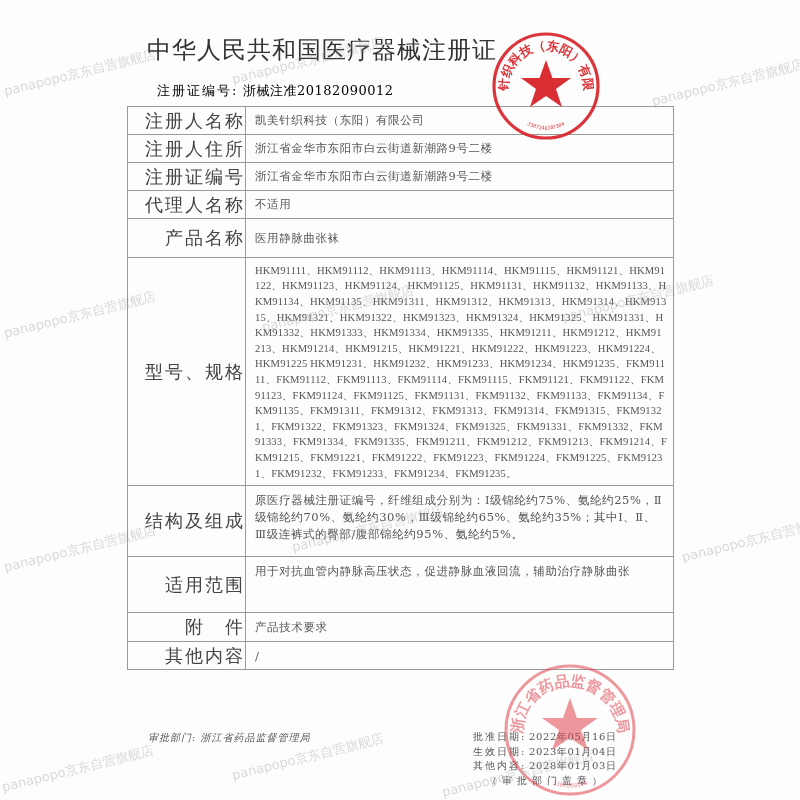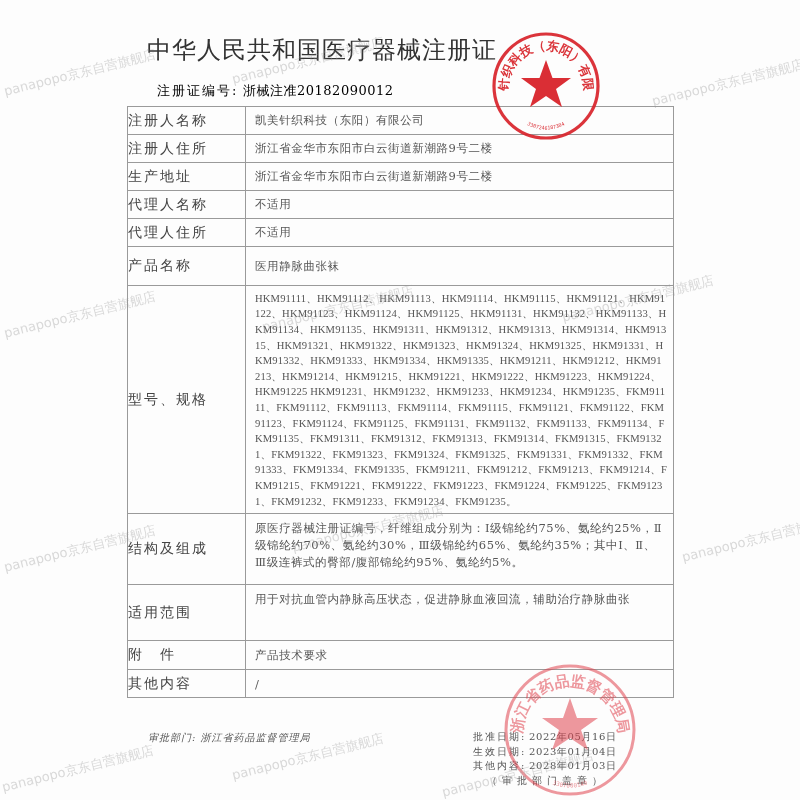--- a/index.html
+++ b/index.html
@@ -21,21 +21,21 @@
     .reg-no .label { letter-spacing: 2px; }
 
     table.cert {
       position: absolute; left: 127px; top: 106px; width: 547px;
       border-collapse: collapse; border: 1.5px solid #8a8a8a;
     }
     table.cert td {
       border: 1px solid #9a9a9a; vertical-align: middle;
     }
     td.label-cell {
-      width: 118px; text-align: left; font-size: 14px; color: #444;
+      width: 118px; text-align: right; font-size: 18px; color: #444;
       letter-spacing: 2px;
     }
     td.value-cell {
       padding: 0 6px 0 9px; font-size: 11.5px; color: #555; letter-spacing: 0.6px;
     }
     td.value-cell.models {
       font-family: Liberation Serif, serif; font-size: 10.6px; line-height: 15.6px;
       letter-spacing: 0.15px; padding-top: 4px; padding-bottom: 3px;
       word-break: break-all; color: #555;
     }
@@ -76,29 +76,25 @@
     <tbody>
         <tr style="height:28px">
       <td class="label-cell">注册人名称</td>
       <td class="value-cell">凯美针织科技（东阳）有限公司</td>
     </tr>
     <tr style="height:28px">
       <td class="label-cell">注册人住所</td>
       <td class="value-cell">浙江省金华市东阳市白云街道新潮路9号二楼</td>
     </tr>
     <tr style="height:28px">
-      <td class="label-cell">生产地址</td>
+      <td class="label-cell">注册证编号</td>
       <td class="value-cell">浙江省金华市东阳市白云街道新潮路9号二楼</td>
     </tr>
     <tr style="height:28px">
       <td class="label-cell">代理人名称</td>
-      <td class="value-cell">不适用</td>
-    </tr>
-    <tr style="height:28px">
-      <td class="label-cell">代理人住所</td>
       <td class="value-cell">不适用</td>
     </tr>
     <tr style="height:39px">
       <td class="label-cell">产品名称</td>
       <td class="value-cell">医用静脉曲张袜</td>
     </tr>
     <tr style="height:228px">
       <td class="label-cell">型号、规格</td>
       <td class="value-cell models">HKM91111、HKM91112、HKM91113、HKM91114、HKM91115、HKM91121、HKM91122、HKM91123、HKM91124、HKM91125、HKM91131、HKM91132、HKM91133、HKM91134、HKM91135、HKM91311、HKM91312、HKM91313、HKM91314、HKM91315、HKM91321、HKM91322、HKM91323、HKM91324、HKM91325、HKM91331、HKM91332、HKM91333、HKM91334、HKM91335、HKM91211、HKM91212、HKM91213、HKM91214、HKM91215、HKM91221、HKM91222、HKM91223、HKM91224、HKM91225 HKM91231、HKM91232、HKM91233、HKM91234、HKM91235、FKM91111、FKM91112、FKM91113、FKM91114、FKM91115、FKM91121、FKM91122、FKM91123、FKM91124、FKM91125、FKM91131、FKM91132、FKM91133、FKM91134、FKM91135、FKM91311、FKM91312、FKM91313、FKM91314、FKM91315、FKM91321、FKM91322、FKM91323、FKM91324、FKM91325、FKM91331、FKM91332、FKM91333、FKM91334、FKM91335、FKM91211、FKM91212、FKM91213、FKM91214、FKM91215、FKM91221、FKM91222、FKM91223、FKM91224、FKM91225、FKM91231、FKM91232、FKM91233、FKM91234、FKM91235。</td>
     </tr>

